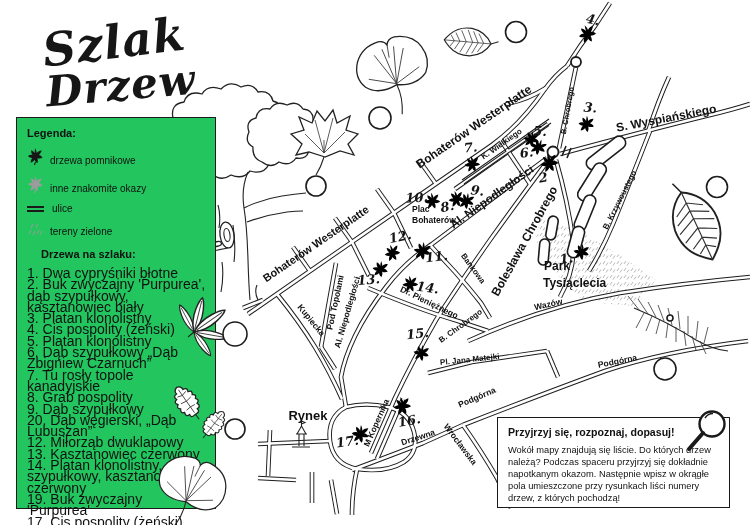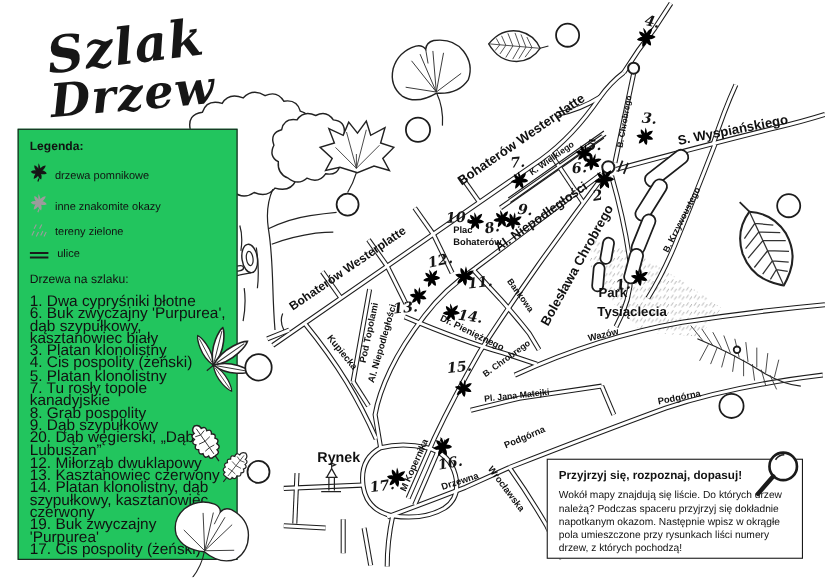--- a/index.html
+++ b/index.html
@@ -25,21 +25,21 @@
 
   .dark .lf{fill:#161616;} .dark .lfs{stroke:#161616;stroke-width:1.2;fill:none;}
   .gray .lf{fill:#9c9c9c;} .gray .lfs{stroke:#9c9c9c;stroke-width:1.2;fill:none;}
 
   
   #legend{position:absolute;left:16px;top:117px;width:200px;height:392px;background:#22c55e;
           border:1.4px solid #1a1a1a;z-index:2;box-sizing:border-box;padding:9px 8px 7px 10px;}
   .lg-head{font-size:11px;font-weight:bold;margin-bottom:8px;}
   .lg-item{display:flex;align-items:flex-end;gap:7px;margin-bottom:9px;font-size:10px;}
   .lg-item svg{position:static;flex:0 0 auto;}
-  .lg-head2{font-size:11px;font-weight:normal;margin:11px 0 8px 0;}
+  .lg-head2{font-size:11px;font-weight:bold;margin:11px 0 8px 14px;}
   .lg-entry{font-size:14px;line-height:11.3px;}
 
   
   #task{position:absolute;left:497px;top:417px;width:233px;height:91px;background:#fff;
         border:1.3px solid #1a1a1a;z-index:2;box-sizing:border-box;padding:8px 10px 6px 10px;}
   #task .t-head{font-size:10.6px;font-weight:bold;margin-bottom:6px;}
   #task .t-body{font-size:9.3px;line-height:1.3;}
 </style>
 </head>
 <body>
@@ -366,40 +366,41 @@
     <svg width="16" height="19" viewBox="-8.5 -9.5 17 20">
           <g class="gray">
             <path class="lf" d="M0,-8.2 C1.1,-6.4 1.7,-4.9 1.8,-3.2 C3.2,-4.9 5,-5.8 7,-5.9 C6.5,-3.8 5.4,-2.2 3.8,-1.1 C5.6,-0.8 7.1,0.1 8,1.7 C6.2,2.6 4.3,2.8 2.5,2.3 C3.2,4 3.2,5.8 2.5,7.7 C1,6.9 0,5.6 -0.4,4 C-1.4,5.5 -2.8,6.5 -4.6,7 C-4.6,5.2 -4,3.5 -2.9,2.1 C-4.7,2.1 -6.3,1.4 -7.5,0 C-6,-1.1 -4.3,-1.5 -2.5,-1.2 C-3.7,-2.6 -4.3,-4.3 -4,-6.2 C-2.3,-5.6 -1,-4.5 -0.2,-2.9 C-0.3,-4.7 -0.2,-6.5 0,-8.2 Z"></path>
             <path class="lfs" d="M0.5,6.5 L-0.6,9.5"></path>
           </g>
         </svg>
     <span>inne znakomite okazy</span>
   </div>
 
   <div class="lg-item">
+    <svg width="18" height="10" viewBox="0 0 18 10">
+          <path d="M0,3 L17,3 M0,7 L17,7" stroke="#1a1a1a" stroke-width="1.8"></path>
+        </svg>
+    <span>ulice</span>
+  </div>
+
+  <div class="lg-item">
     <svg width="16" height="14" viewBox="0 0 16 14">
           <path d="M2,11 L4,7 M6,12 L8,8 M10,11 L12,7 M4,5 L6,1 M9,5 L11,1 M13,12 L15,8" stroke="#9c9c9c" stroke-width="1" fill="none"></path>
         </svg>
     <span>tereny zielone</span>
   </div>
 
-  <div class="lg-item">
-    <svg width="18" height="10" viewBox="0 0 18 10">
-          <path d="M0,3 L17,3 M0,7 L17,7" stroke="#1a1a1a" stroke-width="1.8"></path>
-        </svg>
-    <span>ulice</span>
-  </div>
-
   <div class="lg-head2">Drzewa na szlaku:</div>
   <div class="lg-list">
     <div class="lg-entry">1. Dwa cypryśniki błotne</div>
-    <div class="lg-entry">6. Buk zwyczajny 'Purpurea', dąb szypułkowy, kasztanowiec biały</div>
+    <div class="lg-entry">2. Buk zwyczajny 'Purpurea', dąb szypułkowy, kasztanowiec biały</div>
     <div class="lg-entry">3. Platan klonolistny</div>
     <div class="lg-entry">4. Cis pospolity (żeński)</div>
     <div class="lg-entry">5. Platan klonolistny</div>
+    <div class="lg-entry">6. Dąb szypułkowy „Dąb Zbigniew Czarnuch”</div>
     <div class="lg-entry">7. Tu rosły topole kanadyjskie</div>
     <div class="lg-entry">8. Grab pospolity</div>
     <div class="lg-entry">9. Dąb szypułkowy</div>
     <div class="lg-entry">20. Dąb węgierski, „Dąb Lubuszan”</div>
     <div class="lg-entry">12. Miłorząb dwuklapowy</div>
     <div class="lg-entry">13. Kasztanowiec czerwony</div>
     <div class="lg-entry">14. Platan klonolistny, dąb szypułkowy, kasztanowiec czerwony</div>
     <div class="lg-entry">19. Buk zwyczajny 'Purpurea'</div>
     <div class="lg-entry">17. Cis pospolity (żeński)</div>
   </div>

